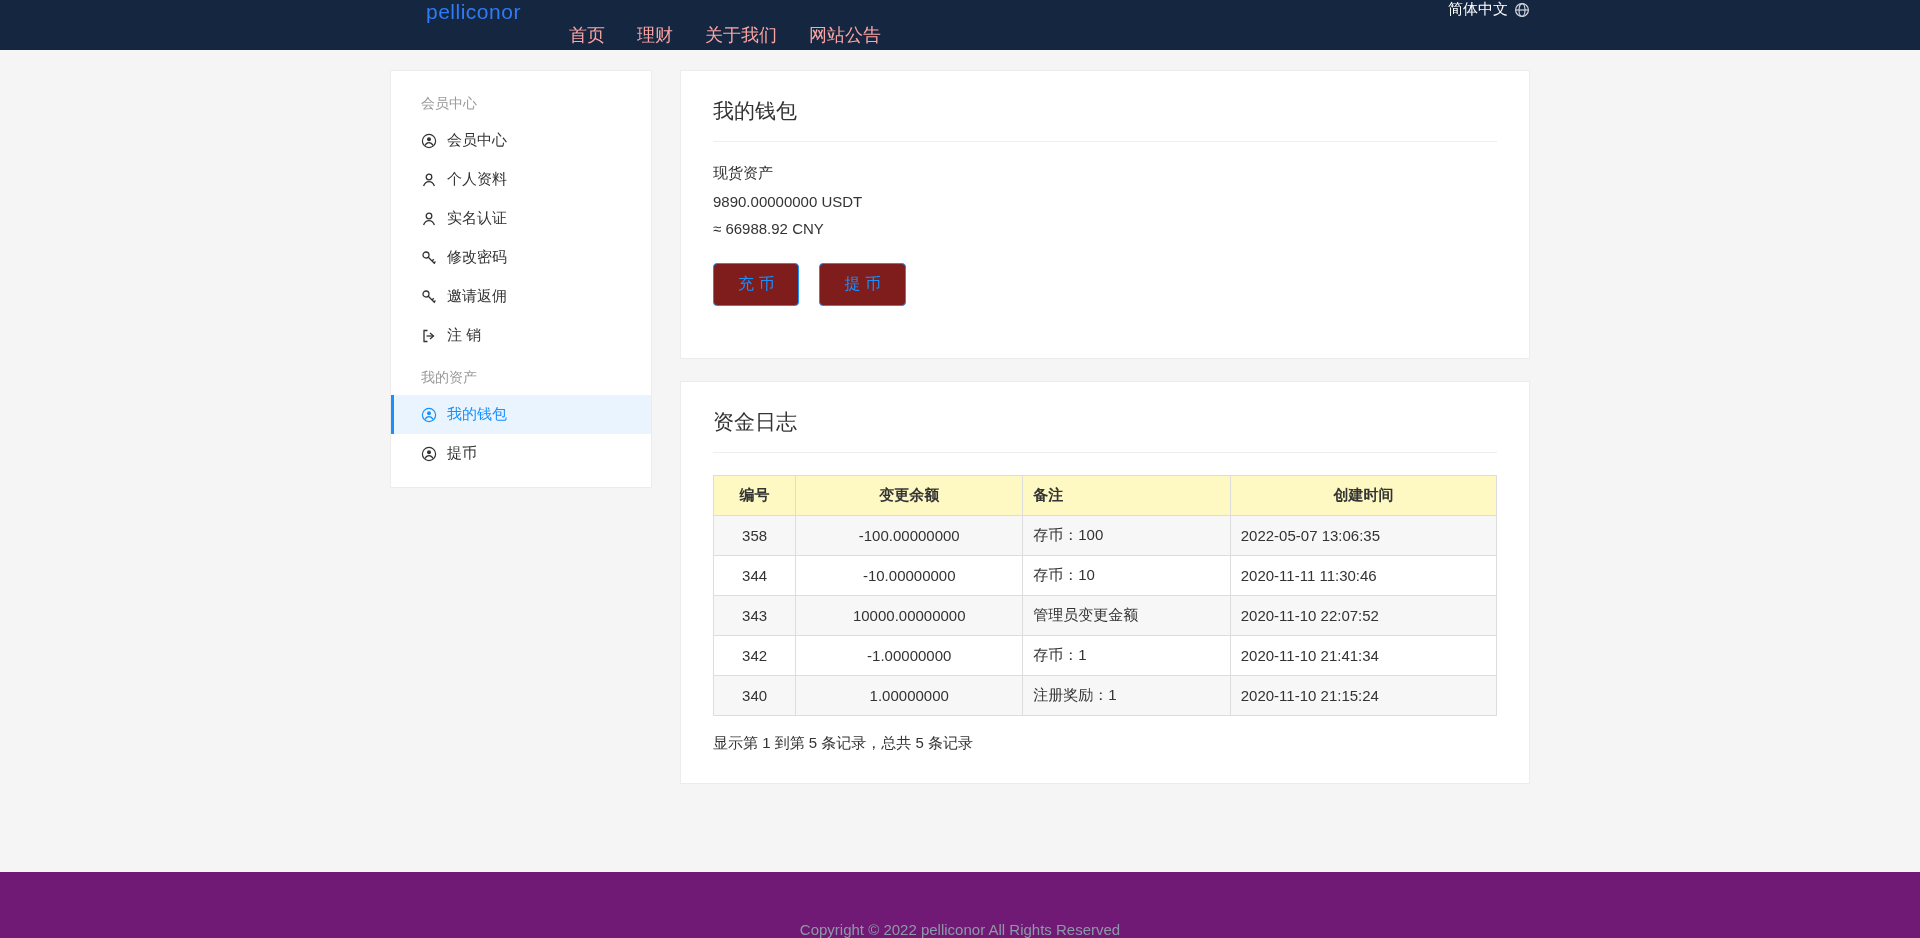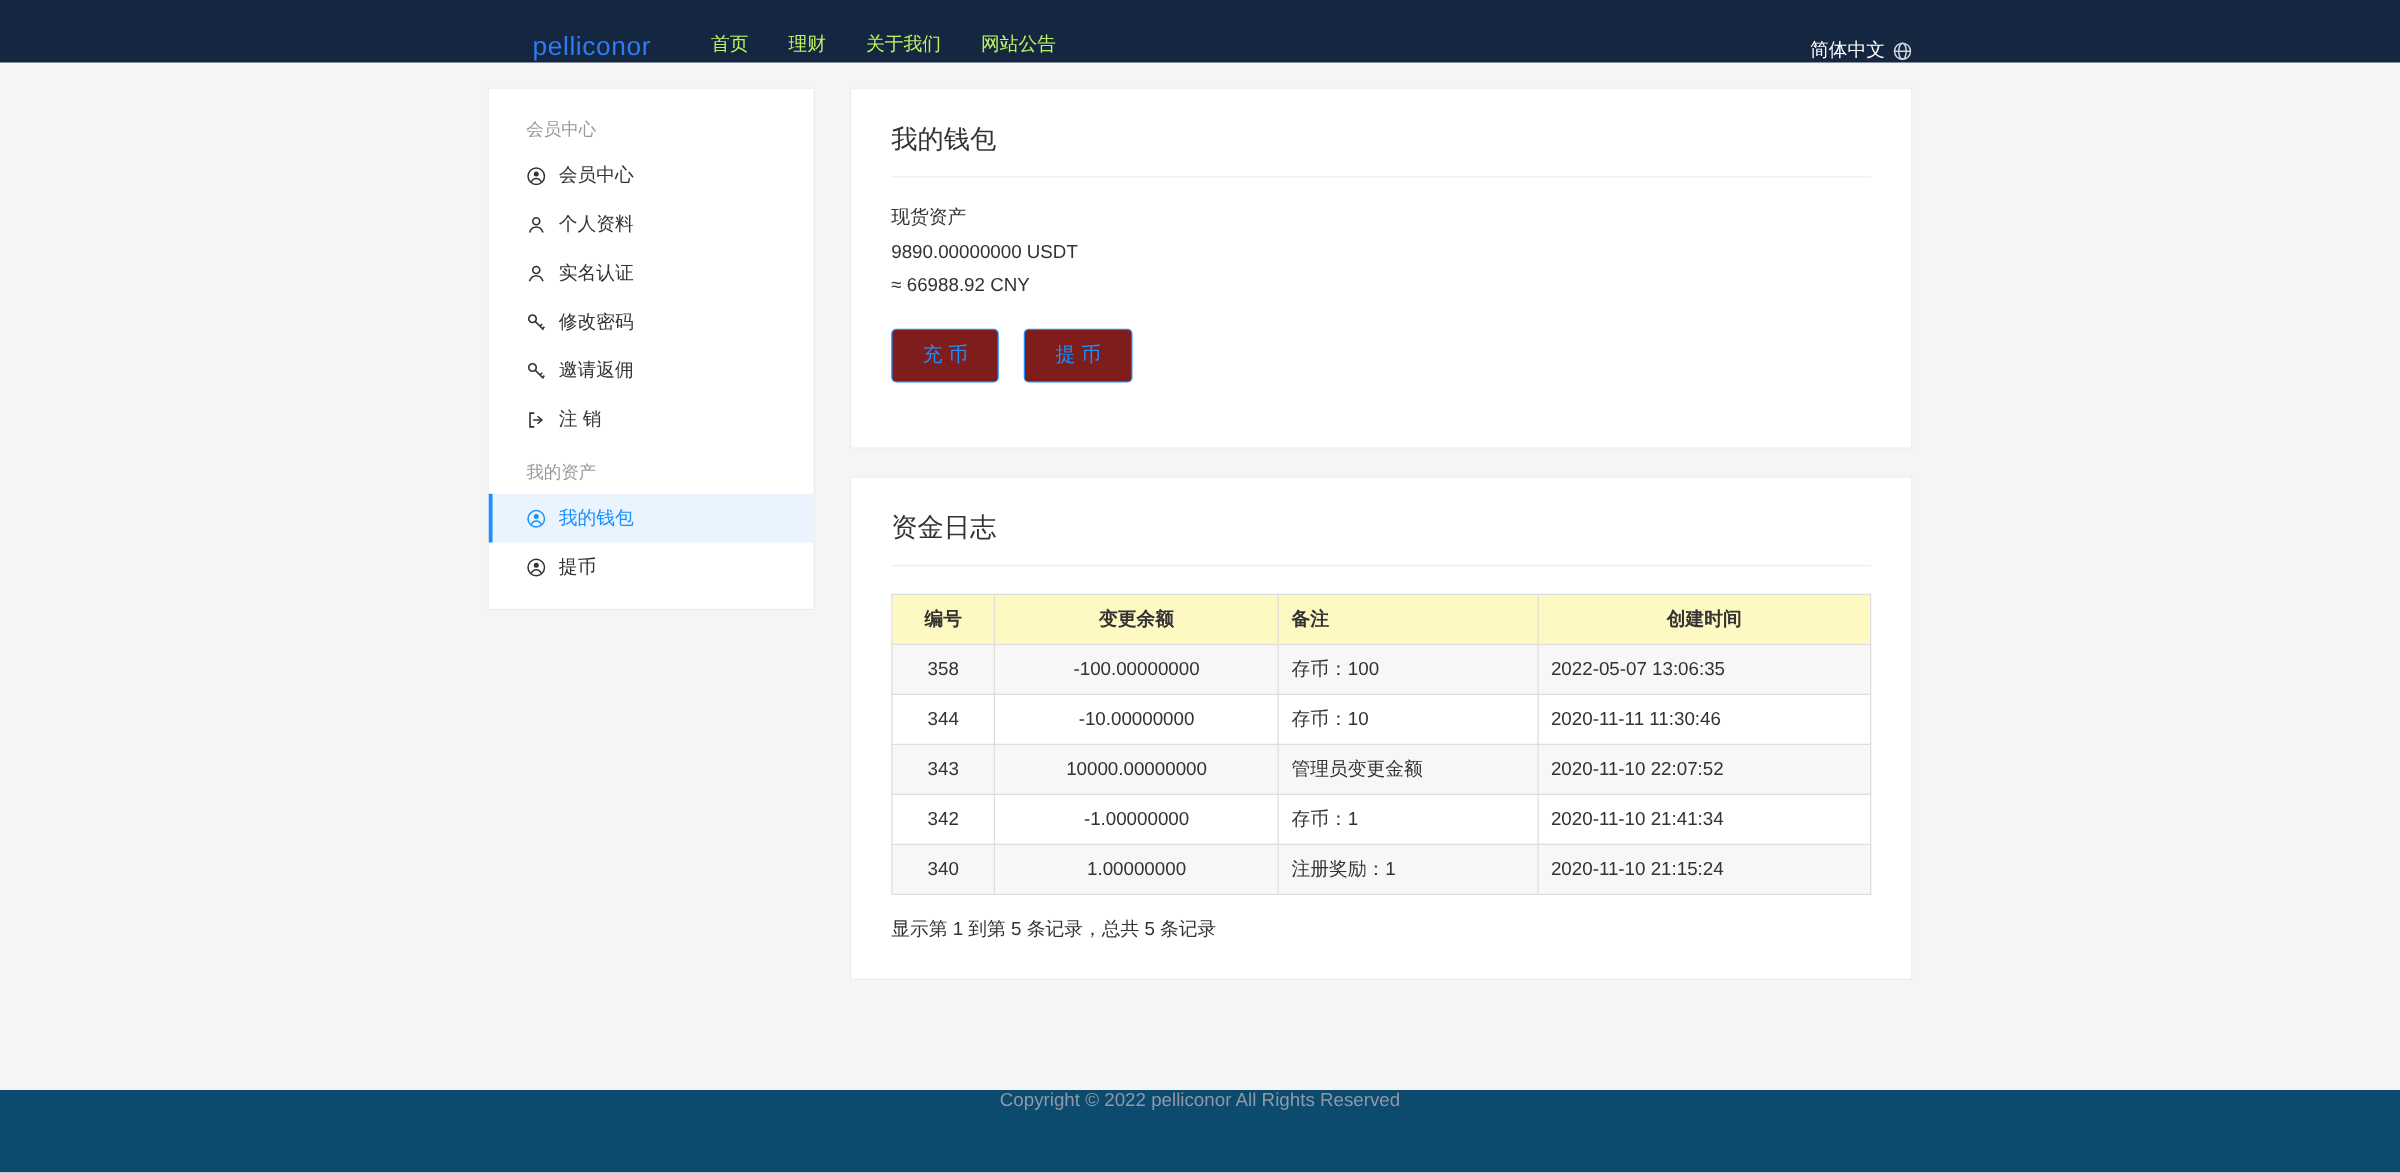--- a/index.html
+++ b/index.html
@@ -16,36 +16,36 @@
     height: 50px;
     background: #152740;
     flex: 0 0 auto;
     display: flex;
     align-items: center;
   }
   .nav-container {
     width: 1140px;
     margin: 0 auto;
     display: flex;
-    align-items: flex-end;
+    align-items: flex-start;
     height: 100%;
   }
   .brand {
     color: #2e7bf6;
     font-size: 21px;
     font-weight: 500;
     margin-left: 36px;
     margin-right: 48px;
     letter-spacing: 0.5px;
     cursor: pointer;
   }
   .nav-links { display: flex; gap: 32px; height: 100%; align-items: center; }
   .nav-link {
-    color: #bef264;
-    font-size: 15px;
+    color: #fca5a5;
+    font-size: 18px;
     text-decoration: none;
     cursor: pointer;
     margin-top: 20px;
   }
   .nav-right {
     margin-left: auto;
     display: flex;
     align-items: center;
     gap: 6px;
     color: #ffffff;
@@ -141,23 +141,23 @@
   .col0 { width: 10.5%; text-align: center; }
   .col1 { width: 29%;  text-align: center; }
   .col2 { width: 26.5%; text-align: left; }
   .col3 { width: 34%;  }
   .log-summary { margin-top: 18px; font-size: 15px; color: #333; }
 
   
   .footer {
     flex: 0 0 auto;
     height: 66px;
-    background: #0c4a6e;
-    display: flex;
-    align-items: flex-start;
+    background: #701a75;
+    display: flex;
+    align-items: flex-end;
     justify-content: center;
   }
   .footer-text { color: #8f98a8; font-size: 15px; }
 </style>
 </head>
 <body>
 
 <header class="navbar">
   <div class="nav-container">
     <div class="brand">pelliconor</div>

